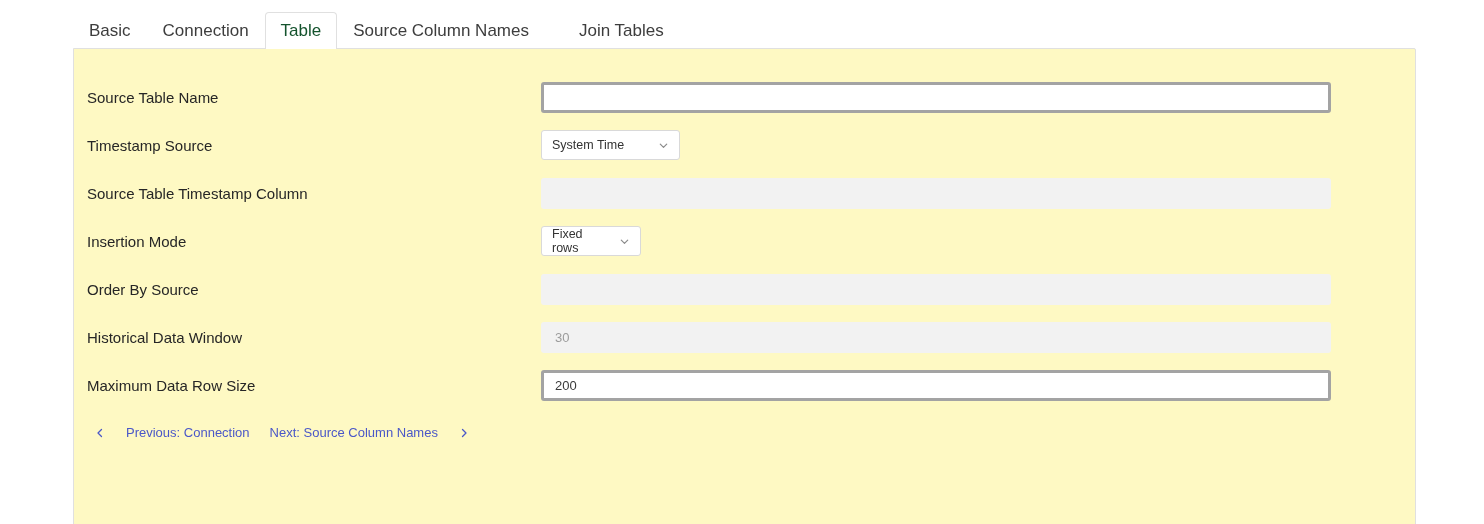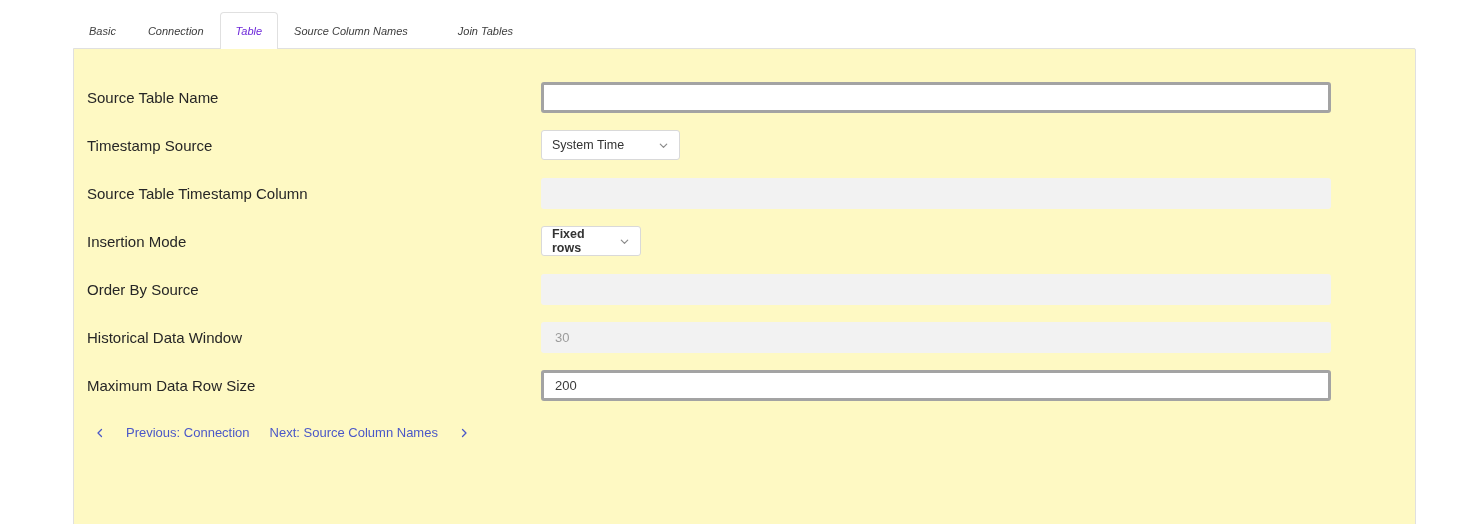--- a/index.html
+++ b/index.html
@@ -18,35 +18,34 @@
     position: absolute;
     left: 73px; top: 12px;
     height: 37px;
     display: flex;
     align-items: stretch;
     z-index: 2;
   }
   .tab {
     display: flex; align-items: center;
     padding: 0 15px;
-    font-size: 11px;
+    font-size: 17px;
     color: #3d3d3d;
     cursor: pointer;
     white-space: nowrap;
     background: transparent;
     border: 1px solid transparent;
     border-bottom: none;
-    font-style: italic;
   }
   .tab.active {
     background: #ffffff;
     border: 1px solid #e0e0e0;
     border-bottom: none;
     border-radius: 4px 4px 0 0;
-    color: #6d28d9;
+    color: #14532d;
   }
   .tab.gap-left { margin-left: 18px; }
 
   
   .panel {
     position: absolute;
     left: 73px; top: 48px;
     width: 1343px; height: 490px;
     background: #fef9c3;
     border: 1px solid #e0e0e0;
@@ -93,21 +92,21 @@
     border: 1px solid #d9d9d9;
     border-radius: 3px;
     background: #ffffff;
     padding: 0 10px;
     font-size: 12.5px;
     color: #333;
     cursor: pointer;
   }
   .select .chev { margin-left: 14px; display: inline-flex; }
   .select-timestamp { width: 139px; justify-content: space-between; }
-  .select-insertion { width: 100px; font-weight: bold; }
+  .select-insertion { width: 100px; }
 
   
   .footer-nav {
     display: flex;
     align-items: center;
     margin: 16px 0 0 20px;
     font-size: 13px;
     color: #4a57c8;
   }
   .nav-link {

